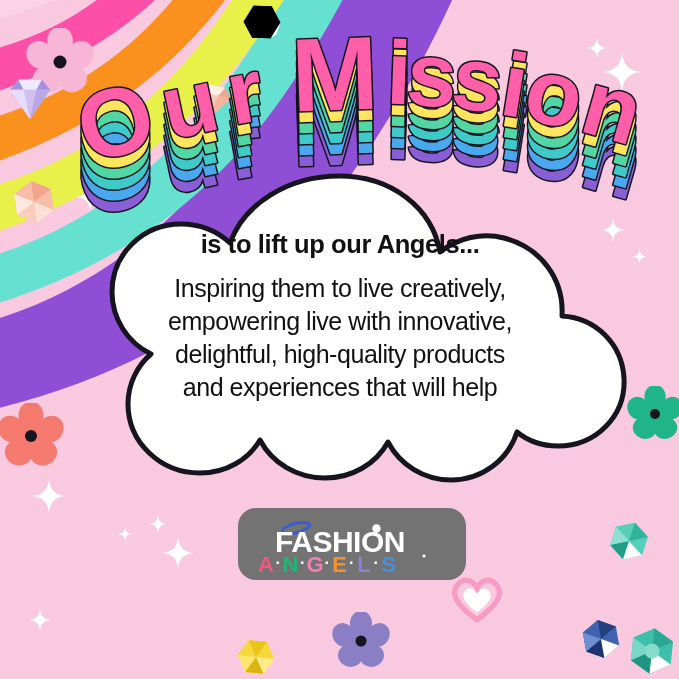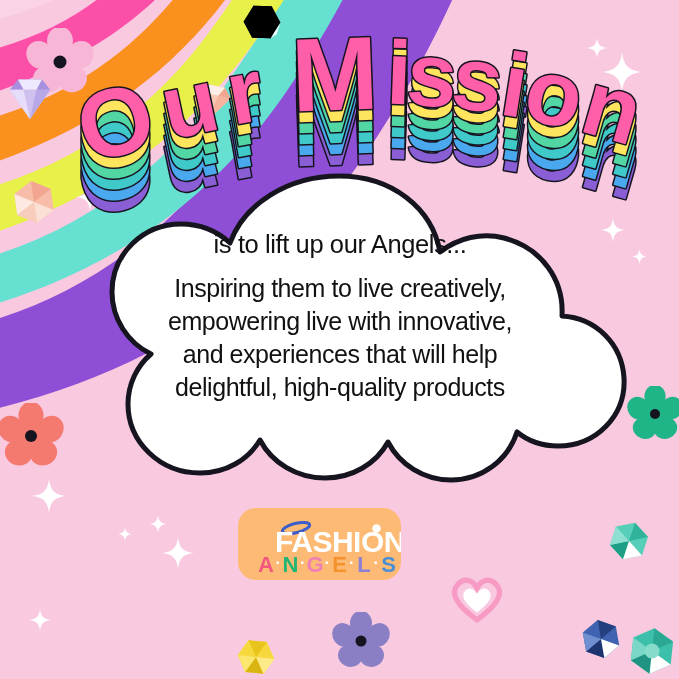--- a/index.html
+++ b/index.html
@@ -23,38 +23,38 @@
   
   #cloud-text{
     position:absolute;
     left:96px;top:230px;
     width:488px;
     text-align:center;
     color:#111114;
   }
   #headline{
     font-size:25.5px;
-    font-weight:400;
+    font-weight:700;
     letter-spacing:-0.4px;
     line-height:1.1;
     margin:0 0 14px 0;
   }
   #body-copy{
     font-size:25px;
     font-weight:400;
     line-height:1.32;
     letter-spacing:-0.45px;
     margin:0;
   }
   
   #logo-badge{
     position:absolute;
     left:238px;top:508px;
-    width:163px;height:72px;
-    background:#fdba74;
+    width:228px;height:72px;
+    background:#737373;
     border-radius:18px;
     overflow:hidden;
   }
   #logo-svg{position:absolute;left:0;top:0;width:204px;height:72px;}
 </style>
 </head>
 <body>
 
 <div id="poster">
 
@@ -325,22 +325,22 @@
           <text x="604" y="112" font-family="'Liberation Sans', sans-serif" font-size="92" font-weight="700" text-anchor="middle" fill="#ff5fa8" stroke="#16141f" stroke-width="3" paint-order="stroke" stroke-linejoin="round" transform="rotate(16 604 112)">n</text>
         </g>
     </svg>
   </div>
 
   <div id="cloud-text">
     <div id="headline">is to lift up our Angels...</div>
     <div id="body-copy">
       <div>Inspiring them to live creatively,</div>
       <div>empowering live with innovative,</div>
+      <div>delightful, high-quality products</div>
       <div>and experiences that will help</div>
-      <div>delightful, high-quality products</div>
     </div>
   </div>
 
   <div id="logo-badge">
     <svg id="logo-svg" viewBox="0 0 204 72" xmlns="http://www.w3.org/2000/svg">
 
       <ellipse cx="58" cy="20" rx="14" ry="4.6" fill="none" stroke="#3b5ecb" stroke-width="3" transform="rotate(-14 58 20)"></ellipse>
 
       <circle cx="138.5" cy="20.5" r="4.2" fill="#ffffff"></circle>
       <text id="logo-top" x="102" y="44" font-family="'Liberation Sans',sans-serif" font-size="30" font-weight="700" letter-spacing="-0.5" text-anchor="middle" fill="#ffffff">FASHION</text>

